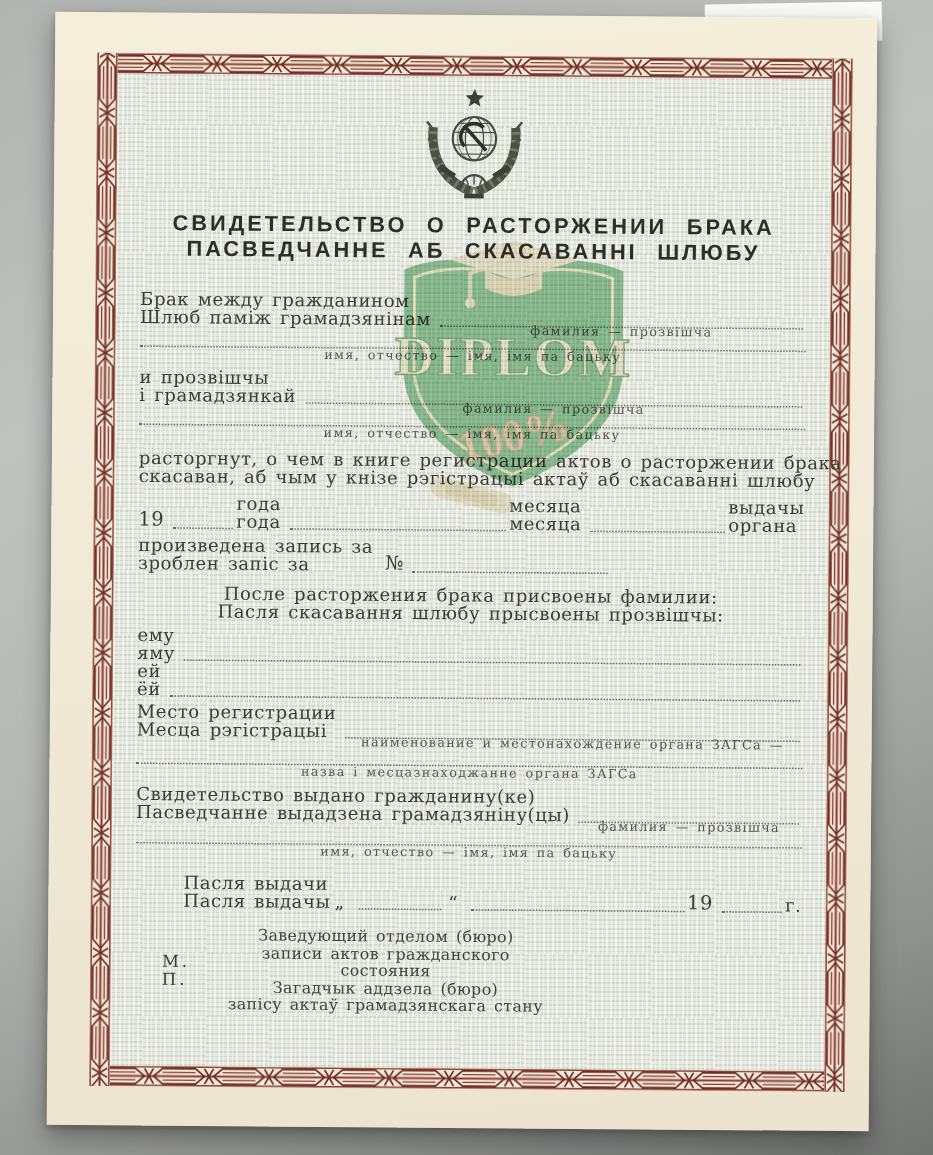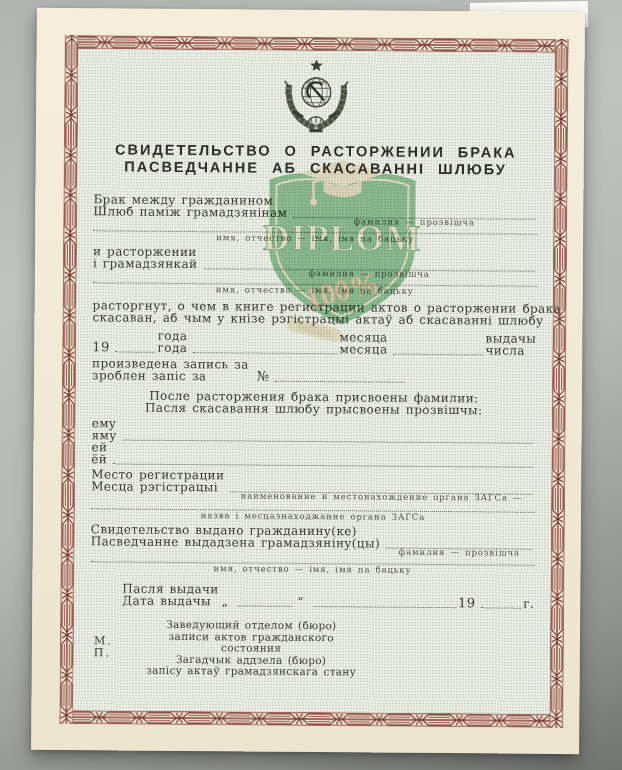--- a/index.html
+++ b/index.html
@@ -48,21 +48,21 @@
   .fullline{border-bottom:1px dotted #6e6e65;height:0;position:relative;}
   .fullline .hint{top:2px;}
   .center-pair{text-align:center;}
   .nowrap{white-space:nowrap;}
   .mt3{margin-top:3px;}.mt4{margin-top:4px;}.mt6{margin-top:6px;}.mt8{margin-top:8px;}.mt13{margin-top:13px;}.mt14{margin-top:14px;}
   .mt16{margin-top:16px;}.mt20{margin-top:20px;}
   .num-sign{font-size:13px;margin-left:8px;}
   .date-row{margin-left:32px;}
   .q{margin:0 3px;}
   .sig-row{display:flex;align-items:center;margin-top:12px;}
-  .mp{font-size:11px;letter-spacing:2px;margin-left:4px;}
+  .mp{font-size:11px;letter-spacing:2px;margin-left:18px;}
   .sig-block{margin-left:auto;margin-right:168px;text-align:center;
     font-size:10.5px;line-height:11.5px;letter-spacing:.3px;color:#403f38;}
   .watermark{position:absolute;left:218px;top:148px;width:178px;height:190px;
     mix-blend-mode:multiply;opacity:.55;pointer-events:none;}
 </style>
 </head>
 <body>
 
 <svg width="0" height="0" style="position:absolute" aria-hidden="true">
   <defs>
@@ -148,21 +148,21 @@
               <span class="hint">фамилия — прозвішча</span>
             </span>
           </div>
 
           <div class="fullline mt13">
             <span class="hint">имя, отчество — імя, імя па бацьку</span>
           </div>
 
           <div class="row mt14">
             <span class="pair">
-              <span class="ln">и расторжении</span>
+              <span class="ln">и прозвішчы</span>
               <span class="ln">і грамадзянкай</span>
             </span>
             <span class="fill">
               <span class="hint">фамилия — прозвішча</span>
             </span>
           </div>
 
           <div class="fullline mt13">
             <span class="hint">имя, отчество — імя, імя па бацьку</span>
           </div>
@@ -180,21 +180,21 @@
               <span class="ln">года</span>
             </span>
             <span class="fill"></span>
             <span class="pair">
               <span class="ln">месяца</span>
               <span class="ln">месяца</span>
             </span>
             <span class="fill noflex w90"></span>
             <span class="pair">
               <span class="ln">выдачы</span>
-              <span class="ln">числа</span>
+              <span class="ln">органа</span>
             </span>
           </div>
 
           <div class="row mt4">
             <span class="pair">
               <span class="ln">произведена запись за</span>
               <span class="ln">зроблен запіс за</span>
             </span>
             <span class="num-sign">№</span>
             <span class="fill noflex w130"></span>
@@ -248,21 +248,21 @@
             </span>
           </div>
 
           <div class="fullline mt14">
             <span class="hint">имя, отчество — імя, імя па бацьку</span>
           </div>
 
           <div class="row mt20 date-row">
             <span class="pair">
               <span class="ln">Пасля выдачи</span>
-              <span class="ln">Дата выдачы</span>
+              <span class="ln">Пасля выдачы</span>
             </span>
             <span class="q">„</span>
             <span class="fill noflex w55"></span>
             <span class="q">“</span>
             <span class="fill"></span>
             <span class="nowrap" style="font-size:13px">19</span>
             <span class="fill noflex w40"></span>
             <span>г.</span>
           </div>
 

